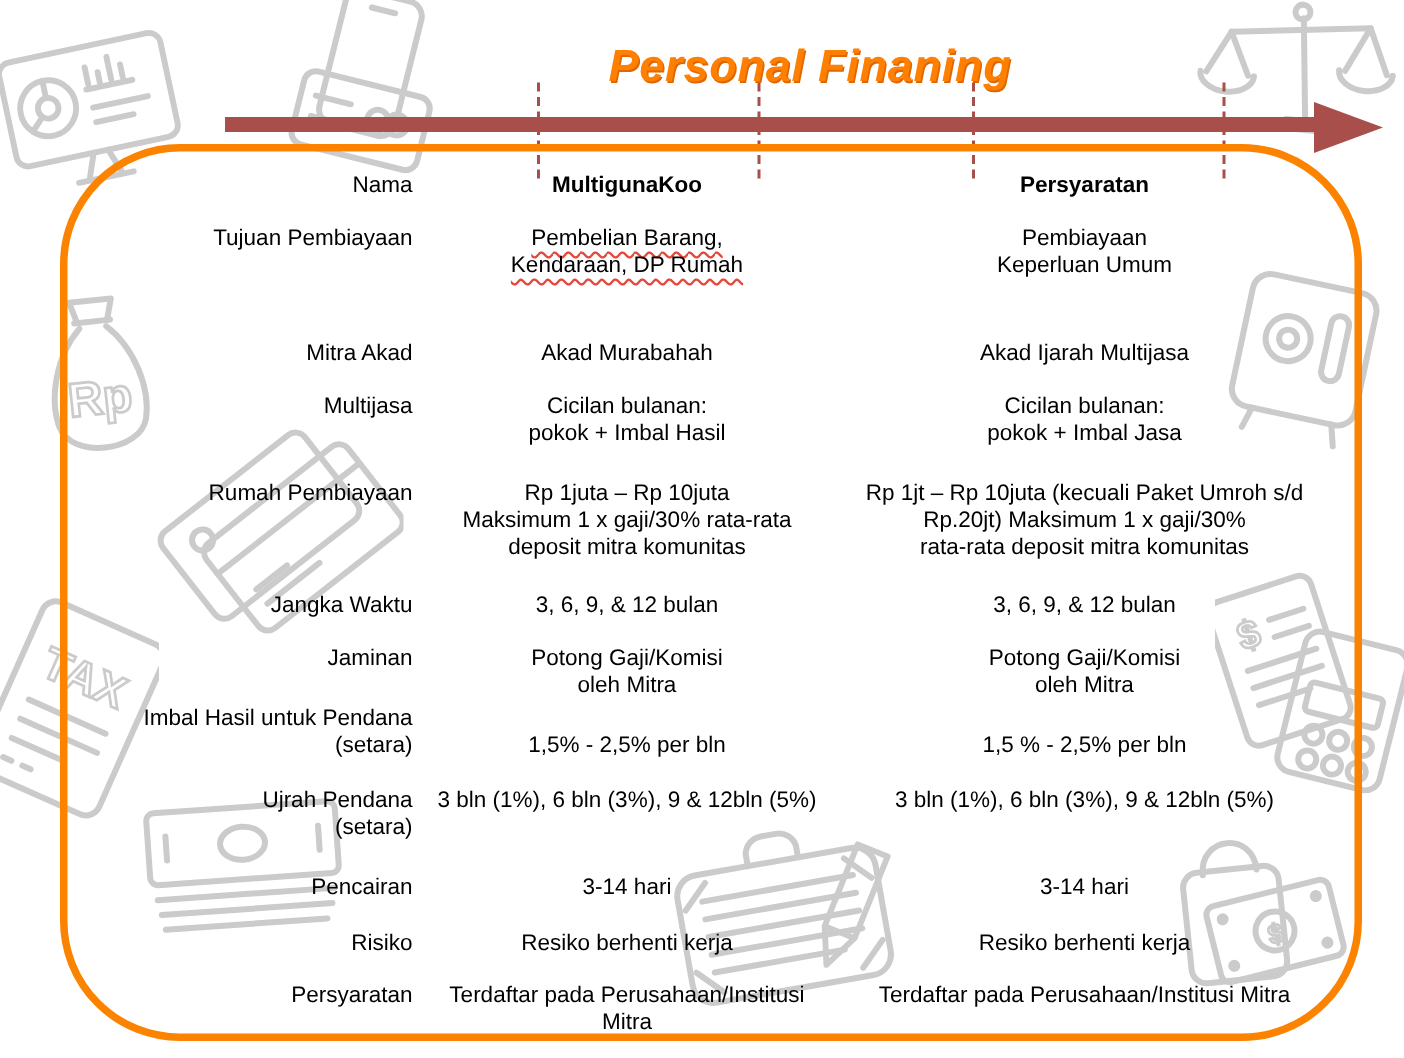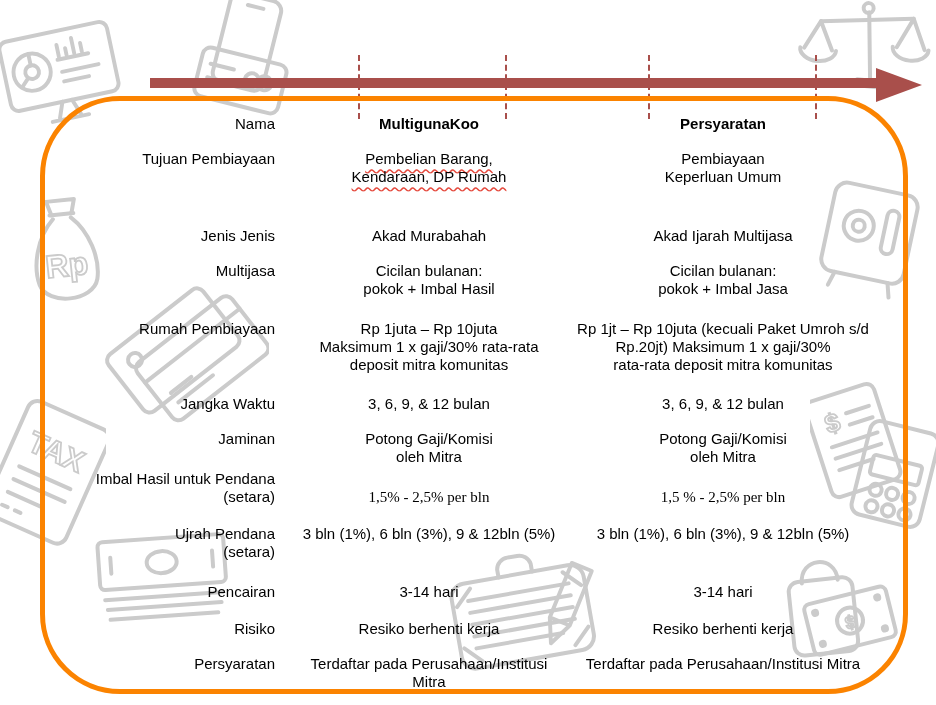--- a/index.html
+++ b/index.html
@@ -18,24 +18,24 @@
   .arrow-body{position:absolute;left:150px;top:78px;width:730px;height:10px;background:#a94f4b;z-index:2;}
   .arrow-head{position:absolute;left:876px;top:68px;width:0;height:0;z-index:2;
               border-left:46px solid #a94f4b;border-top:17px solid transparent;border-bottom:17px solid transparent;}
   .vline{position:absolute;top:55px;height:64px;width:0;border-left:2px dashed #a94f4b;z-index:1;}
   
   .frame{position:absolute;left:40px;top:96px;width:868px;height:598px;box-sizing:border-box;
          border:5px solid #fb8300;border-radius:80px;z-index:1;}
   
   .row{position:absolute;left:0;width:936px;z-index:2;font-size:15px;line-height:18px;}
   .lbl{position:absolute;left:40px;width:235px;text-align:right;color:#000000;white-space:pre;}
-  .c1{position:absolute;left:283px;width:292px;text-align:center;color:#000;white-space:pre;}
+  .c1{position:absolute;left:272px;width:292px;text-align:center;color:#000;white-space:pre;}
   .c2{position:absolute;left:558px;width:330px;text-align:center;color:#000;white-space:pre;}
   .row-head .c1,.row-head .c2{font-weight:bold;}
-  .voff .c1,.voff .c2{padding-top:18px;font-family:Liberation Serif, serif;}
+  .voff .c1,.voff .c2{padding-top:18px;}
   .u-black{text-underline-offset:2px;}
   .u-wavy{text-decoration:underline wavy #e5493d;text-underline-offset:4px;text-decoration-skip-ink:none;}
 </style>
 </head>
 <body>
 
 <div class="stage">
 
   <div class="icon" style="left:2px;top:26px;transform:rotate(-12deg);">
     <svg width="128" height="100" viewBox="0 0 130 102">
@@ -189,40 +189,41 @@
       </g>
       <text x="72" y="92" font-size="18" text-anchor="middle" class="ic-txt" transform="rotate(-8 72 84)">$</text>
     </svg>
   </div>
 
   <div class="vline" style="left:358px;"></div>
   <div class="vline" style="left:505px;"></div>
   <div class="vline" style="left:648px;"></div>
   <div class="vline" style="left:815px;"></div>
 
+  <div class="title">Personal Finaning</div>
   <div class="arrow-body"></div>
   <div class="arrow-head"></div>
   <div class="frame"></div>
 
   <div class="row row-head" style="top:115px;">
     <span class="lbl">Nama</span>
     <span class="c1">MultigunaKoo</span>
     <span class="c2">Persyaratan</span>
   </div>
 
   <div class="row" style="top:150px;">
     <span class="lbl">Tujuan Pembiayaan</span>
     <span class="c1"><span class="u-black"><span class="u-wavy">Pembelian Barang,
 Kendaraan, DP Rumah</span></span></span>
     <span class="c2">Pembiayaan
 Keperluan Umum</span>
   </div>
 
   <div class="row" style="top:227px;">
-    <span class="lbl">Jenis Jenis</span>
+    <span class="lbl">Mitra Akad</span>
     <span class="c1">Akad Murabahah</span>
     <span class="c2">Akad Ijarah Multijasa</span>
   </div>
 
   <div class="row" style="top:262px;">
     <span class="lbl">Multijasa</span>
     <span class="c1">Cicilan bulanan:
 pokok + Imbal Hasil</span>
     <span class="c2">Cicilan bulanan:
 pokok + Imbal Jasa</span>

